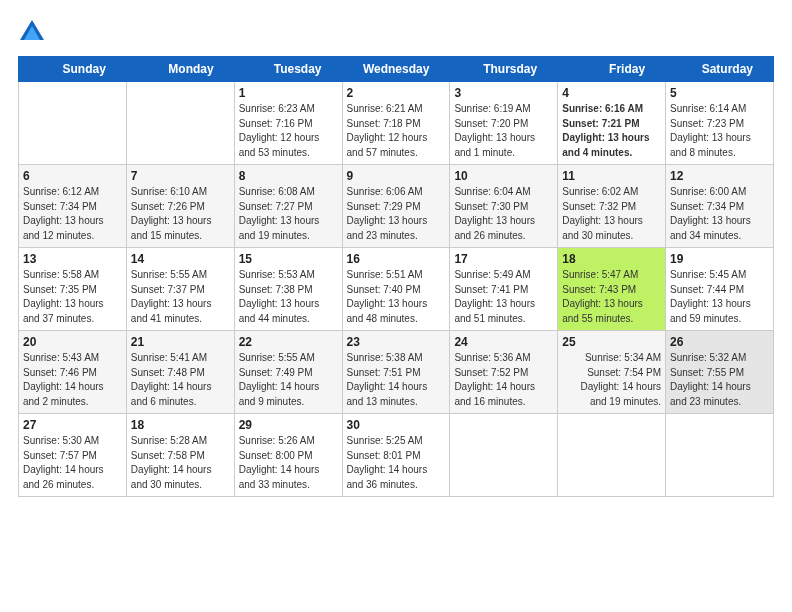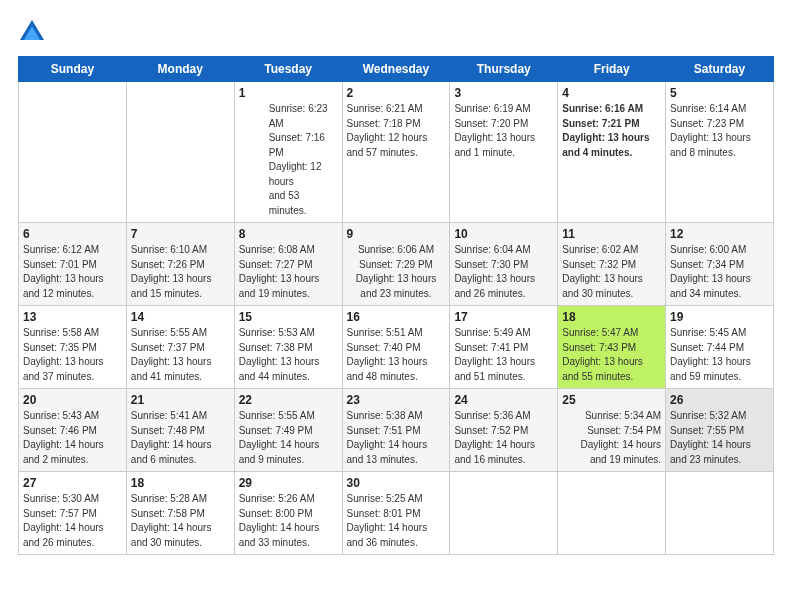--- a/index.html
+++ b/index.html
@@ -63,22 +63,22 @@
     .calendar {
       width: 100%;
       border-collapse: collapse;
       table-layout: fixed;
     }
     .calendar th {
       background: #1565c0;
       color: #fff;
       font-size: 12px;
       font-weight: bold;
-      padding: 5px 6px;
-      text-align: center;
+      padding: 5px 20px;
+      text-align: right;
       border: 1px solid #1565c0;
     }
     .calendar td {
       border: 1px solid #ccc;
       vertical-align: top;
       padding: 4px 4px 4px 4px;
       font-size: 10.5px;
       color: #222;
       background: #fff;
       height: 80px;
@@ -138,21 +138,21 @@
           <th>Friday</th>
           <th>Saturday</th>
         </tr>
     </thead>
     <tbody id="calendar-body">
     <tr>
           <td class="empty-cell" style="background: rgb(255, 255, 255);"></td>
           <td class="empty-cell" style="background: rgb(255, 255, 255);"></td>
           <td style="background: rgb(255, 255, 255);">
             <span class="day-number">1</span>
-            <div class="day-info" style="white-space: pre-line; margin-left: 30px;">Sunrise: 6:23 AM
+            <div class="day-info" style="white-space: pre-line;">Sunrise: 6:23 AM
 Sunset: 7:16 PM
 Daylight: 12 hours
 and 53 minutes.</div>
           </td>
           <td style="background: rgb(255, 255, 255);">
             <span class="day-number">2</span>
             <div class="day-info" style="white-space: pre-line;">Sunrise: 6:21 AM
 Sunset: 7:18 PM
 Daylight: 12 hours
 and 57 minutes.</div>
@@ -176,41 +176,41 @@
             <div class="day-info" style="white-space: pre-line;">Sunrise: 6:14 AM
 Sunset: 7:23 PM
 Daylight: 13 hours
 and 8 minutes.</div>
           </td>
         </tr>
         <tr>
           <td style="background: rgb(245, 245, 245);">
             <span class="day-number">6</span>
             <div class="day-info" style="white-space: pre-line;">Sunrise: 6:12 AM
-Sunset: 7:01 PM
+Sunset: 7:34 PM
 Daylight: 13 hours
 and 12 minutes.</div>
           </td>
           <td style="background: rgb(245, 245, 245);">
             <span class="day-number">7</span>
             <div class="day-info" style="white-space: pre-line;">Sunrise: 6:10 AM
 Sunset: 7:26 PM
 Daylight: 13 hours
 and 15 minutes.</div>
           </td>
           <td style="background: rgb(245, 245, 245);">
             <span class="day-number">8</span>
             <div class="day-info" style="white-space: pre-line;">Sunrise: 6:08 AM
 Sunset: 7:27 PM
 Daylight: 13 hours
 and 19 minutes.</div>
           </td>
           <td style="background: rgb(245, 245, 245);">
             <span class="day-number">9</span>
-            <div class="day-info" style="white-space: pre-line; text-align: center;">Sunrise: 6:06 AM
+            <div class="day-info" style="white-space: pre-line;">Sunrise: 6:06 AM
 Sunset: 7:29 PM
 Daylight: 13 hours
 and 23 minutes.</div>
           </td>
           <td style="background: rgb(245, 245, 245);">
             <span class="day-number">10</span>
             <div class="day-info" style="white-space: pre-line;">Sunrise: 6:04 AM
 Sunset: 7:30 PM
 Daylight: 13 hours
 and 26 minutes.</div>

